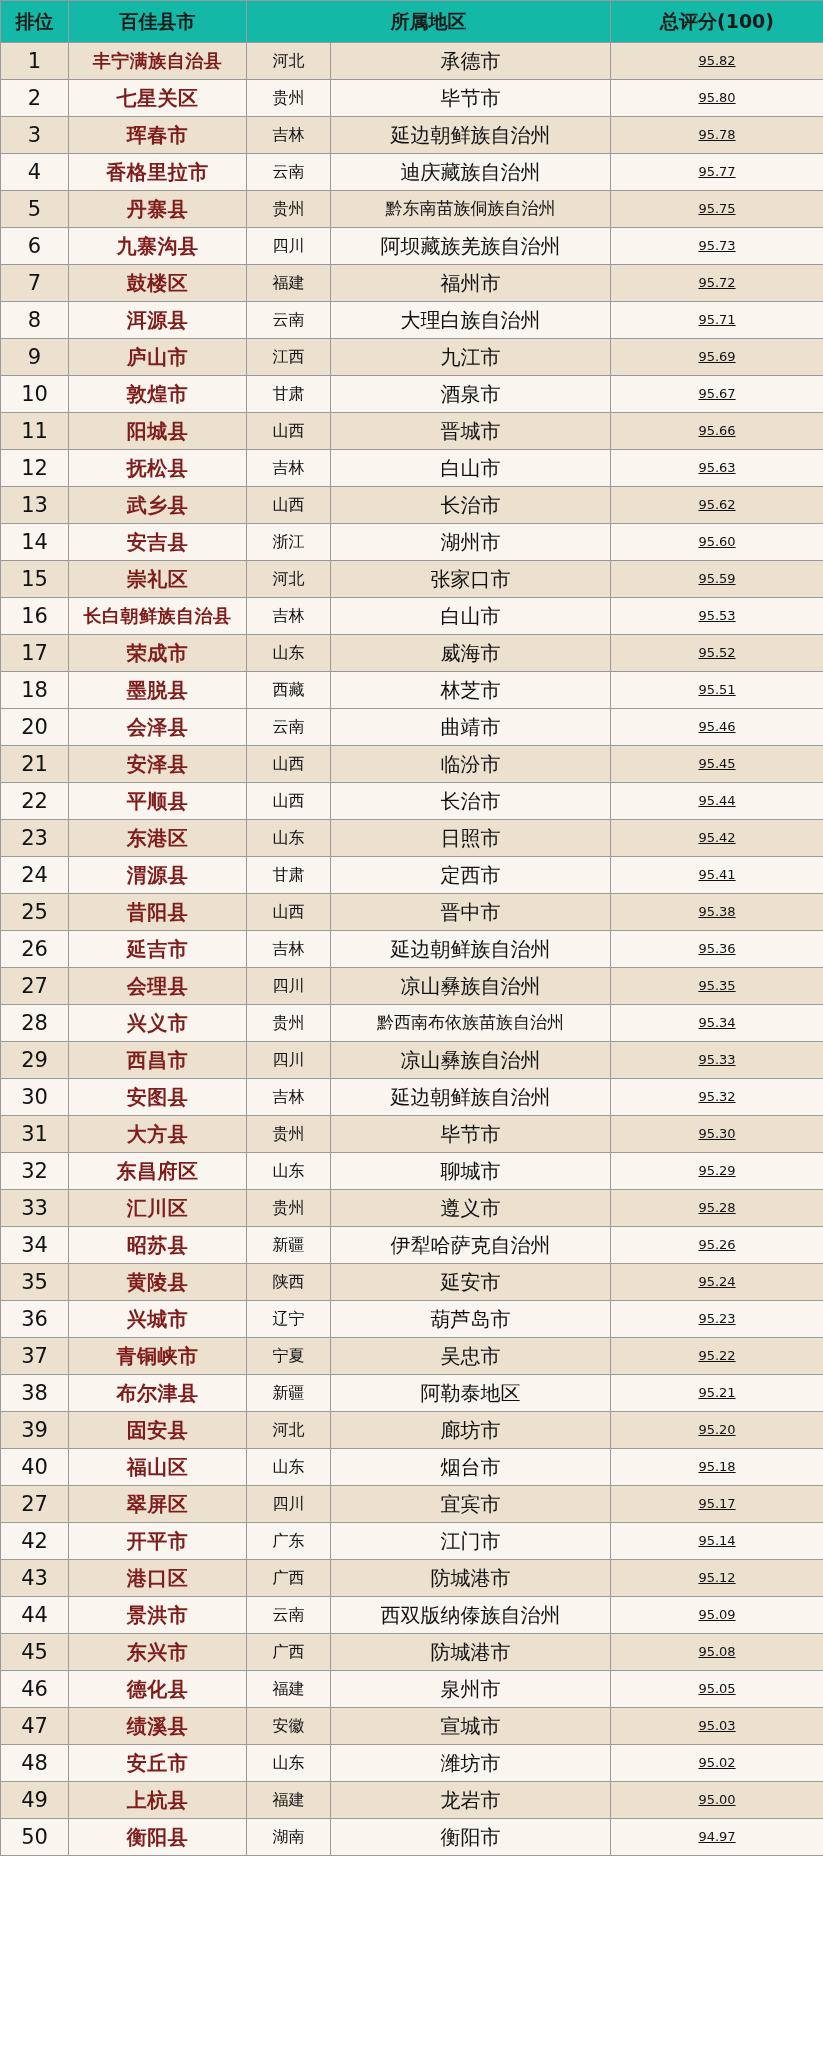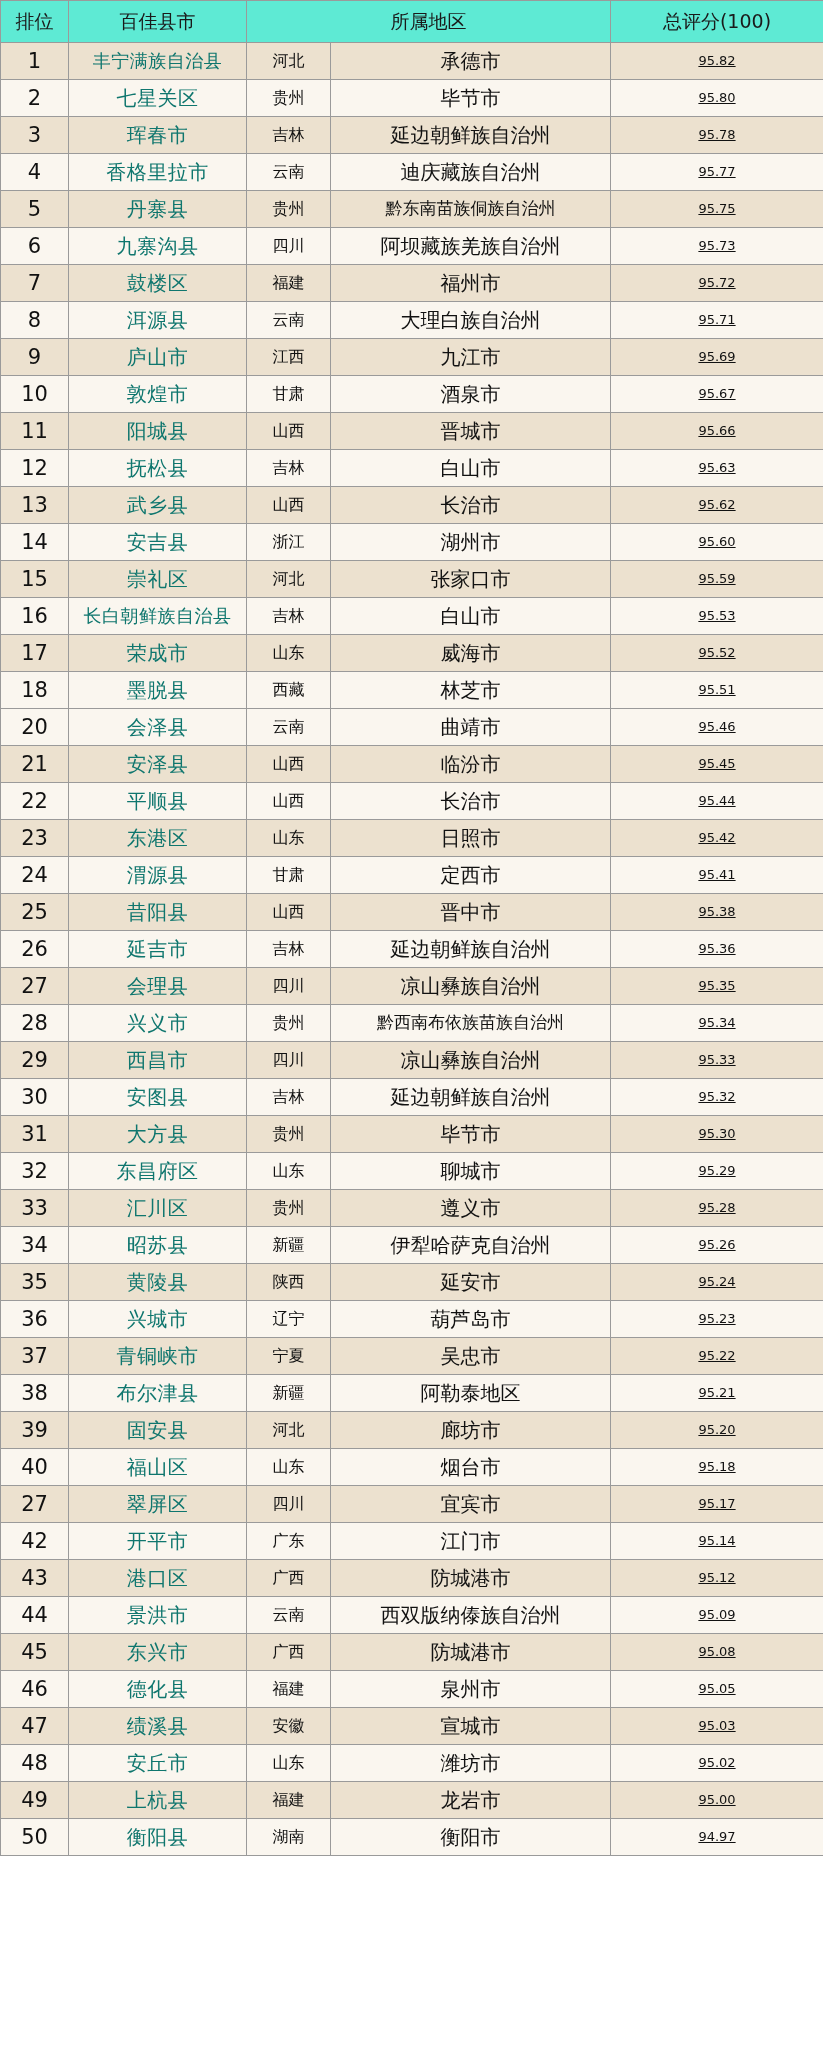--- a/index.html
+++ b/index.html
@@ -26,37 +26,37 @@
   #rank-table th,
   #rank-table td {
     border: 1px solid #9a9a9a;
     text-align: center;
     vertical-align: middle;
     padding: 0;
     line-height: 1.15;
   }
   thead th {
     height: 41px;
-    background: #5eead4;
-    font-weight: normal;
+    background: #14b8a6;
+    font-weight: bold;
     font-size: 19px;
     color: #1a1a1a;
   }
   tbody tr { height: 37px; }
   tbody tr.odd  td { background: #ece1cf; }
   tbody tr.even td { background: #faf6ef; }
 
   td.rank {
     font-size: 21px;
     color: #111111;
   }
   td.city {
     font-size: 20px;
-    font-weight: normal;
-    color: #0f766e;
+    font-weight: bold;
+    color: #7f1d1d;
     letter-spacing: 0.5px;
   }
   td.city.small { font-size: 18px; }
   td.prov {
     font-size: 16px;
     color: #111111;
   }
   td.reg {
     font-size: 20px;
     color: #111111;

